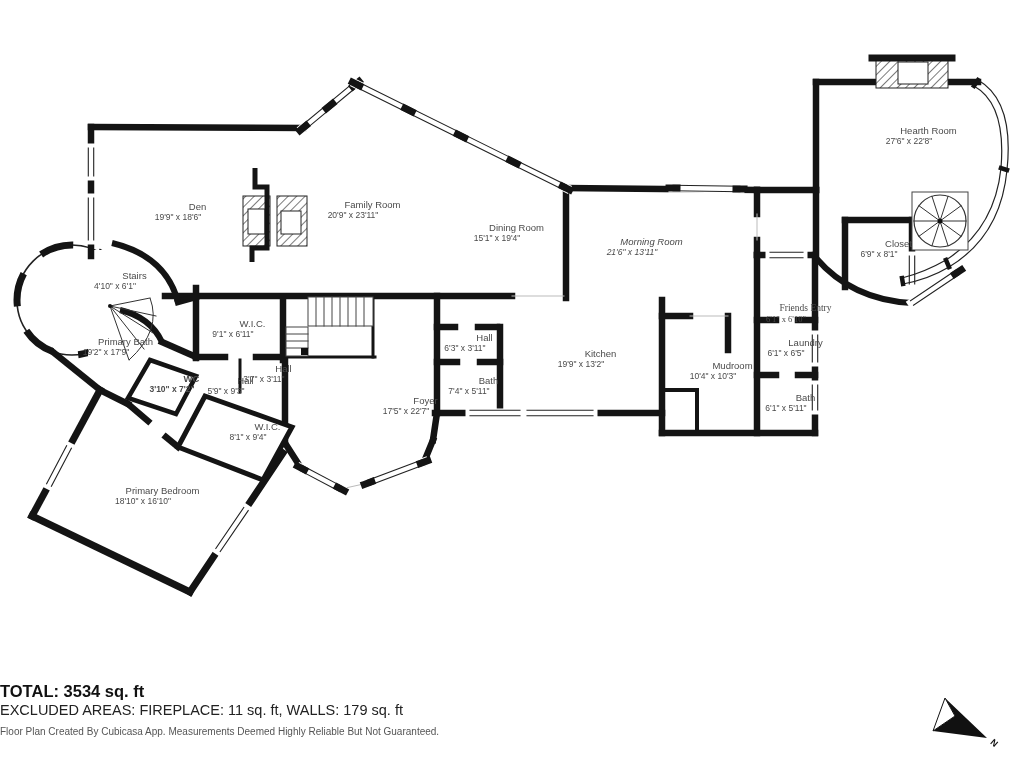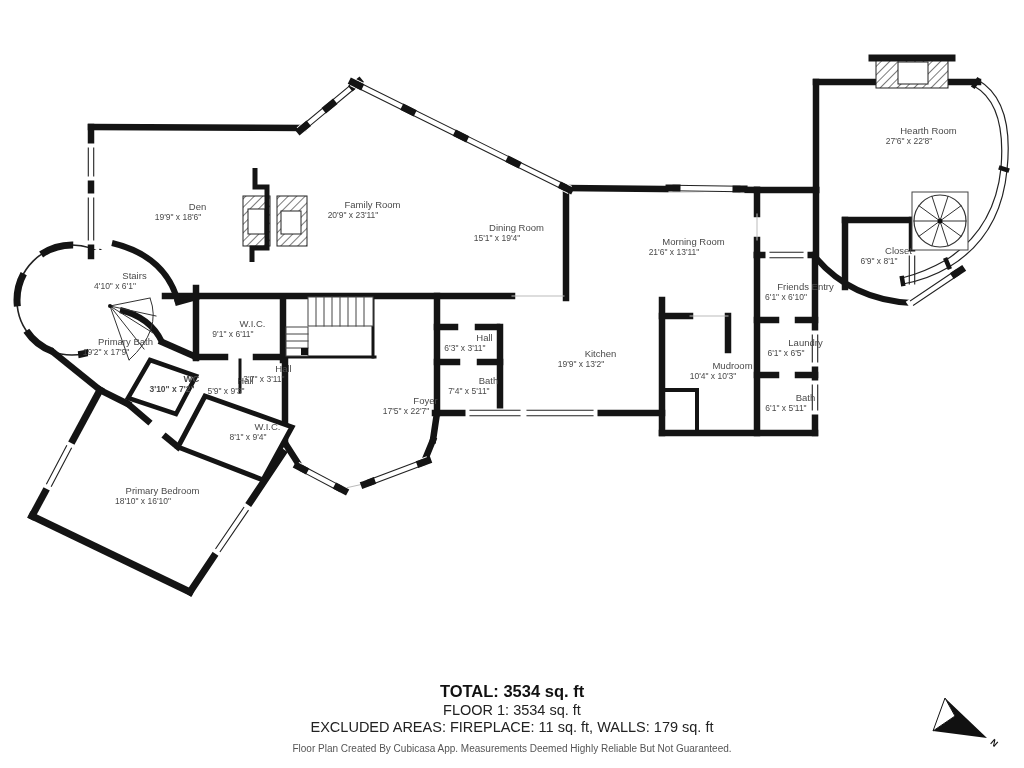--- a/index.html
+++ b/index.html
@@ -4,21 +4,21 @@
 <style>
   html,body{margin:0;padding:0;background:#fff;}
   .page{position:relative;width:1024px;height:768px;background:#ffffff;overflow:hidden;
         font-family:"Liberation Sans","DejaVu Sans",sans-serif;}
   #plan-svg{position:absolute;left:0;top:0;}
   #labels{position:absolute;left:0;top:0;width:1024px;height:768px;pointer-events:none;}
   .room-label{position:absolute;transform:translate(-50%,-50%);text-align:center;
               color:#4a4a4a;line-height:1.2;white-space:nowrap;}
   .room-name{font-size:9.5px;display:block;padding-left:39px;}
   .room-dims{font-size:8.5px;display:block;}
-  .footer{position:absolute;left:0;top:682px;width:1024px;text-align:center;color:#1c1c1c;}
+  .footer{position:absolute;left:0;top:682px;width:1024px;color:#1c1c1c;}
   .f-total{font-size:16.5px;font-weight:bold;color:#111;}
   .f-line{font-size:14.5px;color:#222;margin-top:1px;}
   .f-small{font-size:10px;color:#555;margin-top:8px;}
   .compass{position:absolute;left:925px;top:690px;width:90px;height:70px;}
   .compass .n-label{position:absolute;left:66px;top:48px;font-size:9px;font-weight:bold;color:#111;
                     transform:rotate(42deg);}
 </style>
 </head>
 <body>
 
@@ -233,33 +233,33 @@
         <span class="room-dims">19'9" x 18'6"</span>
       </div>
       <div class="room-label" style="left: 353px; top: 210px;">
         <span class="room-name">Family Room</span>
         <span class="room-dims">20'9" x 23'11"</span>
       </div>
       <div class="room-label" style="left: 497px; top: 233px;">
         <span class="room-name">Dining Room</span>
         <span class="room-dims">15'1" x 19'4"</span>
       </div>
-      <div class="room-label" style="left: 674px; top: 247px;">
+      <div class="room-label" style="left: 632px; top: 247px; font-style: italic;">
         <span class="room-name">Morning Room</span>
         <span class="room-dims">21'6" x 13'11"</span>
       </div>
       <div class="room-label" style="left: 909px; top: 136px;">
         <span class="room-name">Hearth Room</span>
         <span class="room-dims">27'6" x 22'8"</span>
       </div>
-      <div class="room-label" style="left: 879px; top: 256px;">
+      <div class="room-label" style="left: 879px; top: 249px;">
         <span class="room-name">Closet</span>
         <span class="room-dims">6'9" x 8'1"</span>
       </div>
-      <div class="room-label" style="left: 786px; top: 292px;">
+      <div class="room-label" style="left: 786px; top: 314px; font-family: Liberation Serif, serif;">
         <span class="room-name">Friends Entry</span>
         <span class="room-dims">6'1" x 6'10"</span>
       </div>
       <div class="room-label" style="left: 786px; top: 348px;">
         <span class="room-name">Laundry</span>
         <span class="room-dims">6'1" x 6'5"</span>
       </div>
       <div class="room-label" style="left: 786px; top: 403px;">
         <span class="room-name">Bath</span>
         <span class="room-dims">6'1" x 5'11"</span>
@@ -313,21 +313,20 @@
         <span class="room-dims">4'10" x 6'1"</span>
       </div>
       <div class="room-label" style="left: 143px; top: 496px;">
         <span class="room-name">Primary Bedroom</span>
         <span class="room-dims">18'10" x 16'10"</span>
       </div>
     </div>
 
   <div class="footer">
     <div class="f-total">TOTAL: 3534 sq. ft</div>
-    <div class="f-line">FLOOR 1: 3534 sq. ft</div>
     <div class="f-line">EXCLUDED AREAS: FIREPLACE: 11 sq. ft, WALLS: 179 sq. ft</div>
     <div class="f-small">Floor Plan Created By Cubicasa App. Measurements Deemed Highly Reliable But Not Guaranteed.</div>
   </div>
 
   <div class="compass">
     <svg width="90" height="70" viewBox="0 0 90 70">
       <path d="M20,8 L62,48 L8,41 L30,26 Z" fill="#111"></path>
       <path d="M20,8 L30,26 L8,41 Z" fill="#fff" stroke="#111" stroke-width="1"></path>
     </svg>
     <span class="n-label">N</span>

